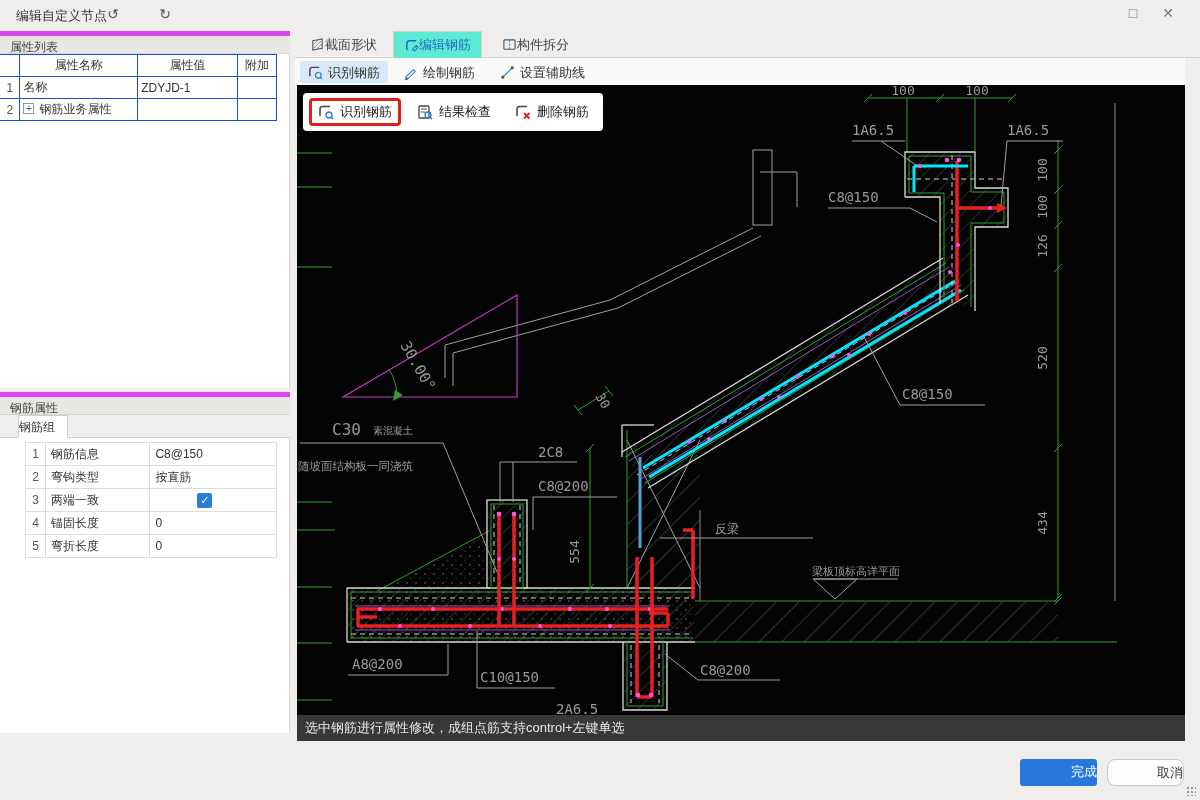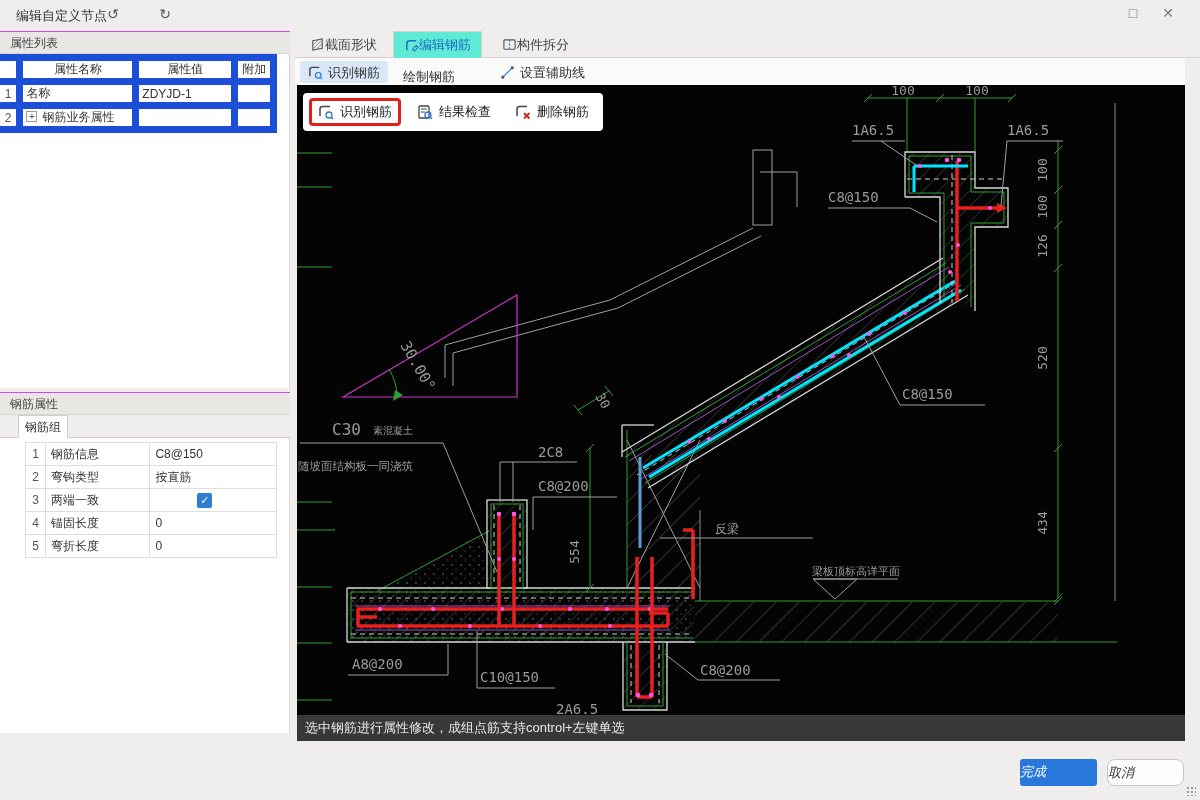--- a/index.html
+++ b/index.html
@@ -7,35 +7,35 @@
   body { position:relative; background:#f0eeec; overflow:hidden; color:#333; }
   .abs { position:absolute; }
 
   
   .titlebar { left:0; top:0; width:1200px; height:30px; }
   .title { left:16px; top:7px; font-size:13px; color:#333; }
   .tb-ico { top:6px; font-size:14px; color:#555; width:20px; text-align:center; cursor:pointer; }
   .win-btn { top:5px; font-size:14px; color:#777; width:26px; text-align:center; cursor:pointer; }
 
   
-  .panel-hdr { left:0; width:290px; height:23px; background:#e9e7e4; border-top:1px solid #d946ef; border-bottom:1px solid #d8d5d2; font-size:12px; color:#444; line-height:22px; padding-left:10px; }
+  .panel-hdr { left:0; width:290px; height:23px; background:#e9e7e4; border-top:5px solid #d946ef; border-bottom:1px solid #d8d5d2; font-size:12px; color:#444; line-height:22px; padding-left:10px; }
   .white-body { left:0; width:290px; background:#fff; border-right:1px solid #d8d5d2; }
 
   table { border-collapse:collapse; font-size:12px; }
   .tblA { left:0; top:54px; width:277px; }
-  .tblA td, .tblA th { border:7px solid #1d4ed8; height:22px; font-weight:normal; color:#333; padding:0 3px; }
+  .tblA td, .tblA th { border:1px solid #1d4ed8; height:22px; font-weight:normal; color:#333; padding:0 3px; }
   .tblA .c-num { width:20px; text-align:center; color:#555; border-left:none; }
   .tblA .c-name { width:118px; text-align:left; }
   .tblA th.c-name, .tblA th { text-align:center; color:#333; }
   .tblA .c-val { width:100px;margin-left:45px; }
   .tblA .c-att { width:39px; }
   .blue-t { color:#2e6db4;margin-left:24px; }
   .expand { display:inline-block; width:11px; height:11px; border:1px solid #999; color:#555; font-size:10px; line-height:9px; text-align:center; margin-right:5px; vertical-align:1px; background:#fff; cursor:pointer; }
 
-  .tabB { left:18px; top:415px; width:50px; height:23px; background:#fff; border:1px solid #d0cdca; border-bottom:1px solid #fff; font-size:12px; color:#333; text-align:center; line-height:22px; z-index:3; cursor:pointer; }
+  .tabB { left:18px; top:415px; width:50px; height:23px; background:#fff; border:1px solid #d0cdca; border-bottom:1px solid #fff; font-size:12px; color:#333; line-height:22px; z-index:3; cursor:pointer; }
   .tabB-line { left:0; top:437px; width:290px; height:1px; background:#d0cdca; z-index:2; }
   .tblB { left:25px; top:442px; width:252px; background:#fff; }
   .tblB td { border:1px solid #ddd; height:23px; padding:0 5px; color:#333; }
   .tblB .c-num { width:20px; text-align:center; color:#555; }
   .tblB .c-name { width:105px; }
   .tblB .c-val { width:127px; }
   .chk { display:inline-block; width:15px; height:15px; background:#2d7dd2; border-radius:2px; color:#fff; font-size:11px; line-height:15px; text-align:center; margin-left:42px; cursor:pointer; }
 
   
   .tabstrip { left:295px; top:30px; width:905px; height:28px; border-bottom:1px solid #d5d2cf; }
@@ -47,21 +47,21 @@
 
   
   .canvas { left:297px; top:85px; width:888px; height:630px; background:#040404; overflow:hidden; }
   .floatbar { left:6px; top:8px; height:38px; background:#fff; border-radius:4px; box-shadow:0 1px 4px rgba(0,0,0,.45); display:flex; align-items:center; padding:0 6px; gap:8px; position:absolute; z-index:5; }
   .fbtn { display:flex; align-items:center; gap:6px; font-size:13px; color:#222; padding:4px 8px; cursor:pointer; border-radius:4px; }
   .fbtn.hl { border:3px solid #e0201c; padding:2px 6px; }
 
   .statusbar { left:297px; top:715px; width:888px; height:26px; background:#383838; color:#e9e9e9; font-size:13px; line-height:26px; padding-left:8px; }
 
   
-  .btn { top:759px; width:77px; height:27px; font-size:13px; text-align:left; line-height:26px; border-radius:3px; cursor:pointer;font-style:italic; }
+  .btn { top:759px; width:77px; height:27px; font-size:13px; text-align:right; line-height:26px; border-radius:3px; cursor:pointer; }
   .btn-primary { background:#2878dc; color:#fff; }
   .btn-plain { background:#fdfdfd; color:#333; border:1px solid #c9c6c3; }
   .grip { left:1186px; top:786px; width:10px; height:10px;
           background-image:radial-gradient(#9a9a9a 1px, transparent 1.2px);
           background-size:4px 4px; }
 
   
   svg text { font-family:"DejaVu Sans Mono",monospace; fill:#9a9a9a; }
   .ln-g { stroke:#2f9e2f; stroke-width:1; fill:none; }
   .ln-w { stroke:#d9d9d9; stroke-width:1.3; fill:none; }
@@ -170,21 +170,21 @@
 
 <div class="abs toolrow"></div>
 <div class="abs tool sel" style="left:300px;">
   <svg width="15" height="15" viewBox="0 0 16 16">
       <path d="M2,12 V5 Q2,2.5 4.5,2.5 H12" fill="none" stroke="#444" stroke-width="1.5"></path>
       <circle cx="11" cy="11" r="3" fill="none" stroke="#2878dc" stroke-width="1.3"></circle>
       <line x1="13.2" y1="13.2" x2="15" y2="15" stroke="#2878dc" stroke-width="1.3"></line>
     </svg>
   <span>识别钢筋</span>
 </div>
-<div class="abs tool" style="left:395px;flex-direction:column;">
+<div class="abs tool" style="left:395px;">
   <svg width="15" height="15" viewBox="0 0 16 16">
       <path d="M3,13 L11,5 L13,7 L5,15 Z" fill="none" stroke="#2878dc" stroke-width="1.2"></path>
       <line x1="2" y1="15" x2="5" y2="15" stroke="#444" stroke-width="1.4"></line>
     </svg>
   <span>绘制钢筋</span>
 </div>
 <div class="abs tool" style="left:492px;">
   <svg width="15" height="15" viewBox="0 0 16 16">
       <line x1="3" y1="13" x2="13" y2="3" stroke="#2878dc" stroke-width="1.3"></line>
       <rect x="1.5" y="11.5" width="3" height="3" fill="#555"></rect>

